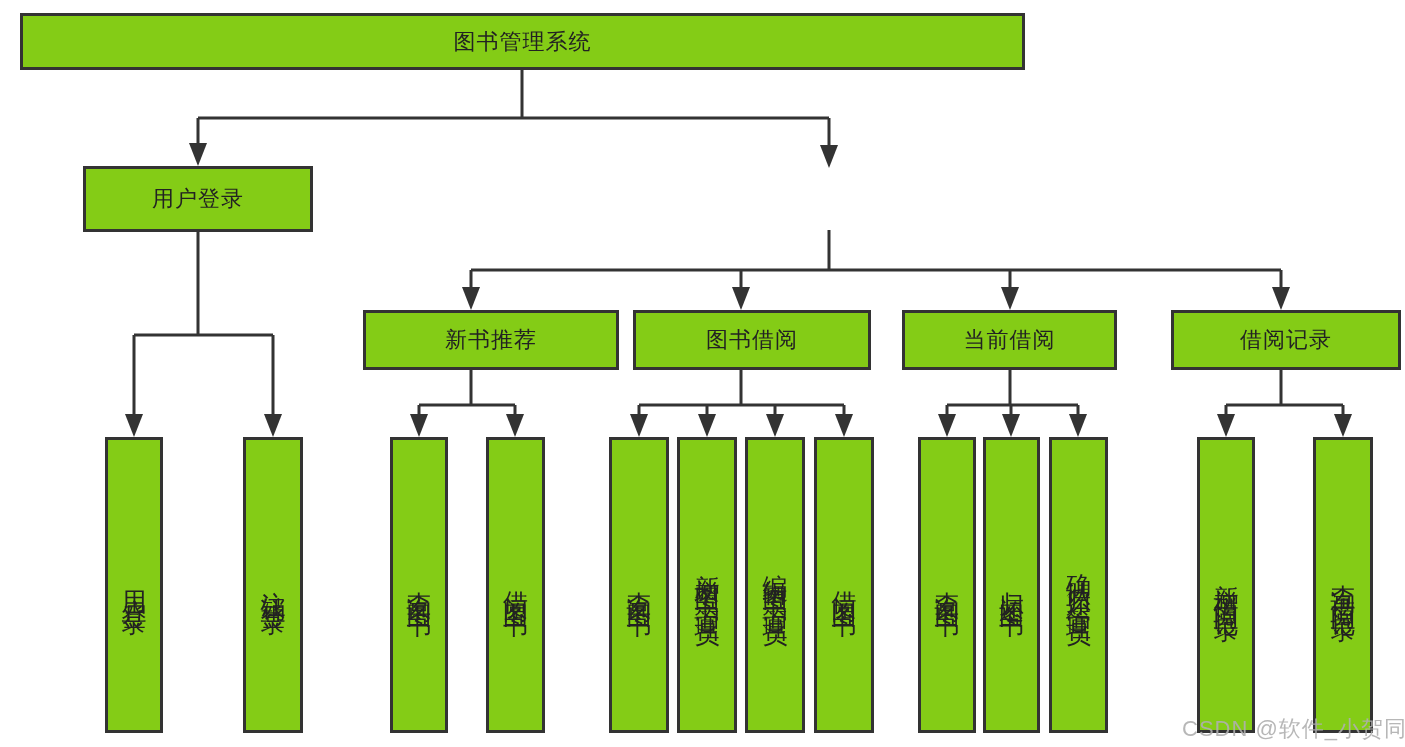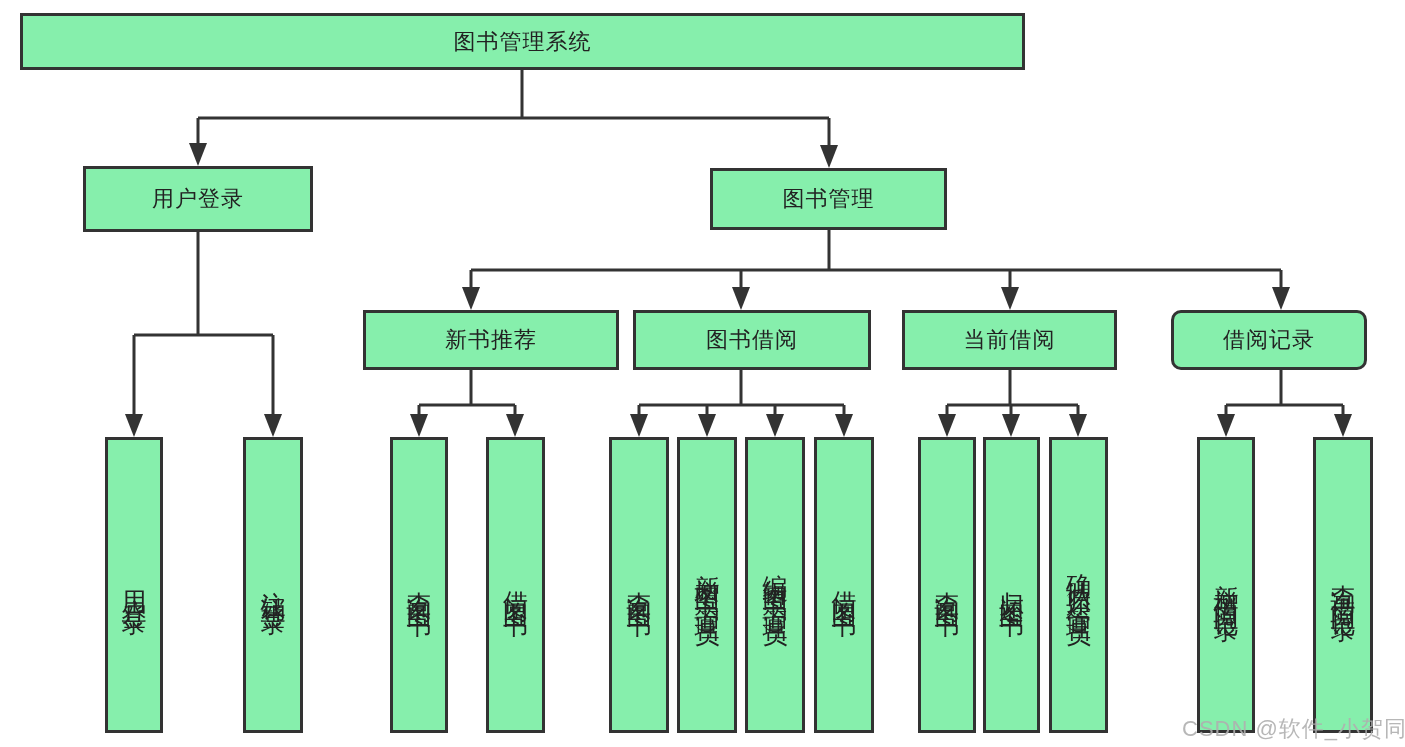--- a/index.html
+++ b/index.html
@@ -5,35 +5,35 @@
   html,body{margin:0;padding:0;background:#ffffff;}
   #canvas{
     position:relative;
     width:1405px;height:747px;
     background:#ffffff;
     font-family:"Liberation Sans", sans-serif;
     overflow:hidden;
   }
   .box{
     position:absolute;
-    background:#86efac;
+    background:#84cc16;
     border:3px solid #333333;
     box-sizing:border-box;
     display:flex;align-items:center;justify-content:center;
     color:#222222;
   }
   .hbox{font-size:22px;letter-spacing:1px;white-space:nowrap;}
   .root{left:20px;top:13px;width:1005px;height:57px;}
   .l2a{left:83px;top:166px;width:230px;height:66px;}
   .l2b{left:710px;top:168px;width:237px;height:62px;}
   .l3{top:310px;height:60px;}
   .l3a{left:363px;width:256px;}
   .l3b{left:633px;width:238px;}
   .l3c{left:902px;width:215px;}
-  .l3d{left:1171px;width:196px;border-radius:10px;}
+  .l3d{left:1171px;width:230px;}
   .vbox{top:437px;height:296px;}
   .vbox span{
     writing-mode:vertical-rl;
     text-orientation:mixed;
     font-size:25px;
     letter-spacing:7px;
     line-height:1.15;
     white-space:nowrap;
     color:#222222;
   }
@@ -90,23 +90,20 @@
     <polygon points="1334,414 1352,414 1343,437"></polygon>
   </svg>
 
   <div class="box hbox root">
     <span>图书管理系统</span>
   </div>
 
   <div class="box hbox l2a">
     <span>用户登录</span>
   </div>
-  <div class="box hbox l2b">
-    <span>图书管理</span>
-  </div>
 
   <div class="box hbox l3 l3a">
     <span>新书推荐</span>
   </div>
   <div class="box hbox l3 l3b">
     <span>图书借阅</span>
   </div>
   <div class="box hbox l3 l3c">
     <span>当前借阅</span>
   </div>

